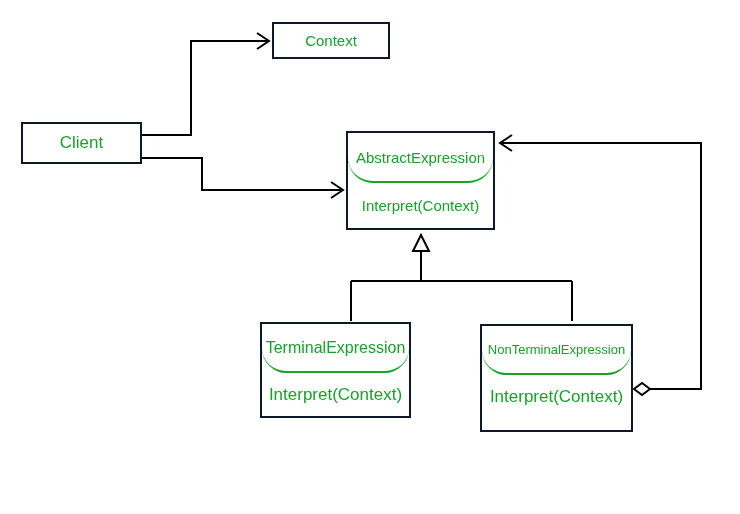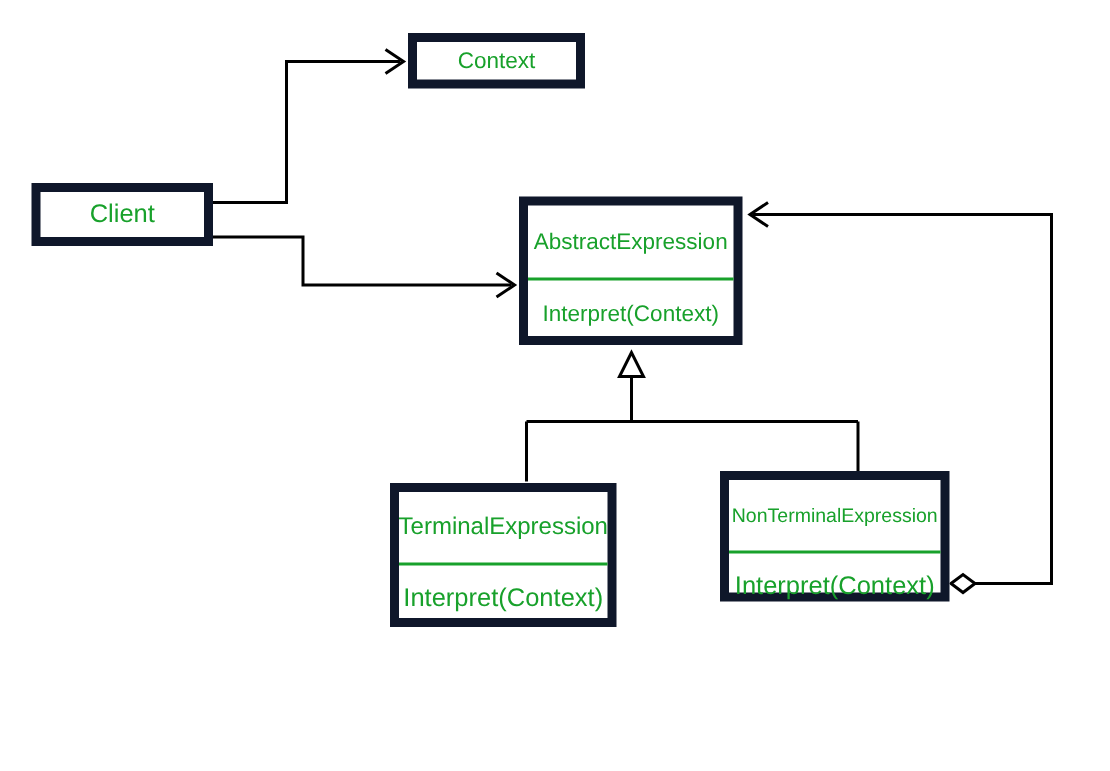--- a/index.html
+++ b/index.html
@@ -28,53 +28,54 @@
     stroke-width: 2;
   }
   .wires polygon.hollow {
     fill: #ffffff;
     stroke: #000000;
     stroke-width: 2;
   }
   .node {
     position: absolute;
     box-sizing: border-box;
-    border: 6px solid #0f172a;
+    border: 2px solid #0f172a;
     background: #ffffff;
     color: #18A12B;
     display: flex;
     align-items: center;
     justify-content: center;
     text-align: center;
   }
   .node.split {
     flex-direction: column;
     align-items: stretch;
     justify-content: flex-start;
   }
   .cell {
     box-sizing: border-box;
     display: flex;
     align-items: center;
     justify-content: center;
     text-align: center;
     flex: 0 0 auto;
+    border-radius: 25px;
   }
   .cell.top { border-bottom: 2px solid #18A12B; }
 
   
   #node-context   { left: 272px; top: 22px;  width: 118px; height: 37px; font-size: 15px; }
   #node-client    { left: 21px;  top: 122px; width: 121px; height: 42px; font-size: 17px; }
   #node-abstract  { left: 346px; top: 131px; width: 149px; height: 99px; }
   #node-abstract .cell.top    { height: 50px; font-size: 15px; }
   #node-abstract .cell.bottom { height: 45px; font-size: 15px; }
   #node-terminal  { left: 260px; top: 322px; width: 151px; height: 96px; }
   #node-terminal .cell.top    { height: 49px; font-size: 16px; }
   #node-terminal .cell.bottom { height: 43px; font-size: 17px; }
-  #node-nonterminal { left: 480px; top: 314px; width: 153px; height: 87px; }
+  #node-nonterminal { left: 480px; top: 324px; width: 153px; height: 108px; }
   #node-nonterminal .cell.top    { height: 49px; font-size: 13px; }
   #node-nonterminal .cell.bottom { height: 44px; font-size: 17px; }
 </style>
 </head>
 <body>
 
 <div class="stage">
 
   <svg class="wires" viewBox="0 0 740 514" aria-hidden="true">
     

